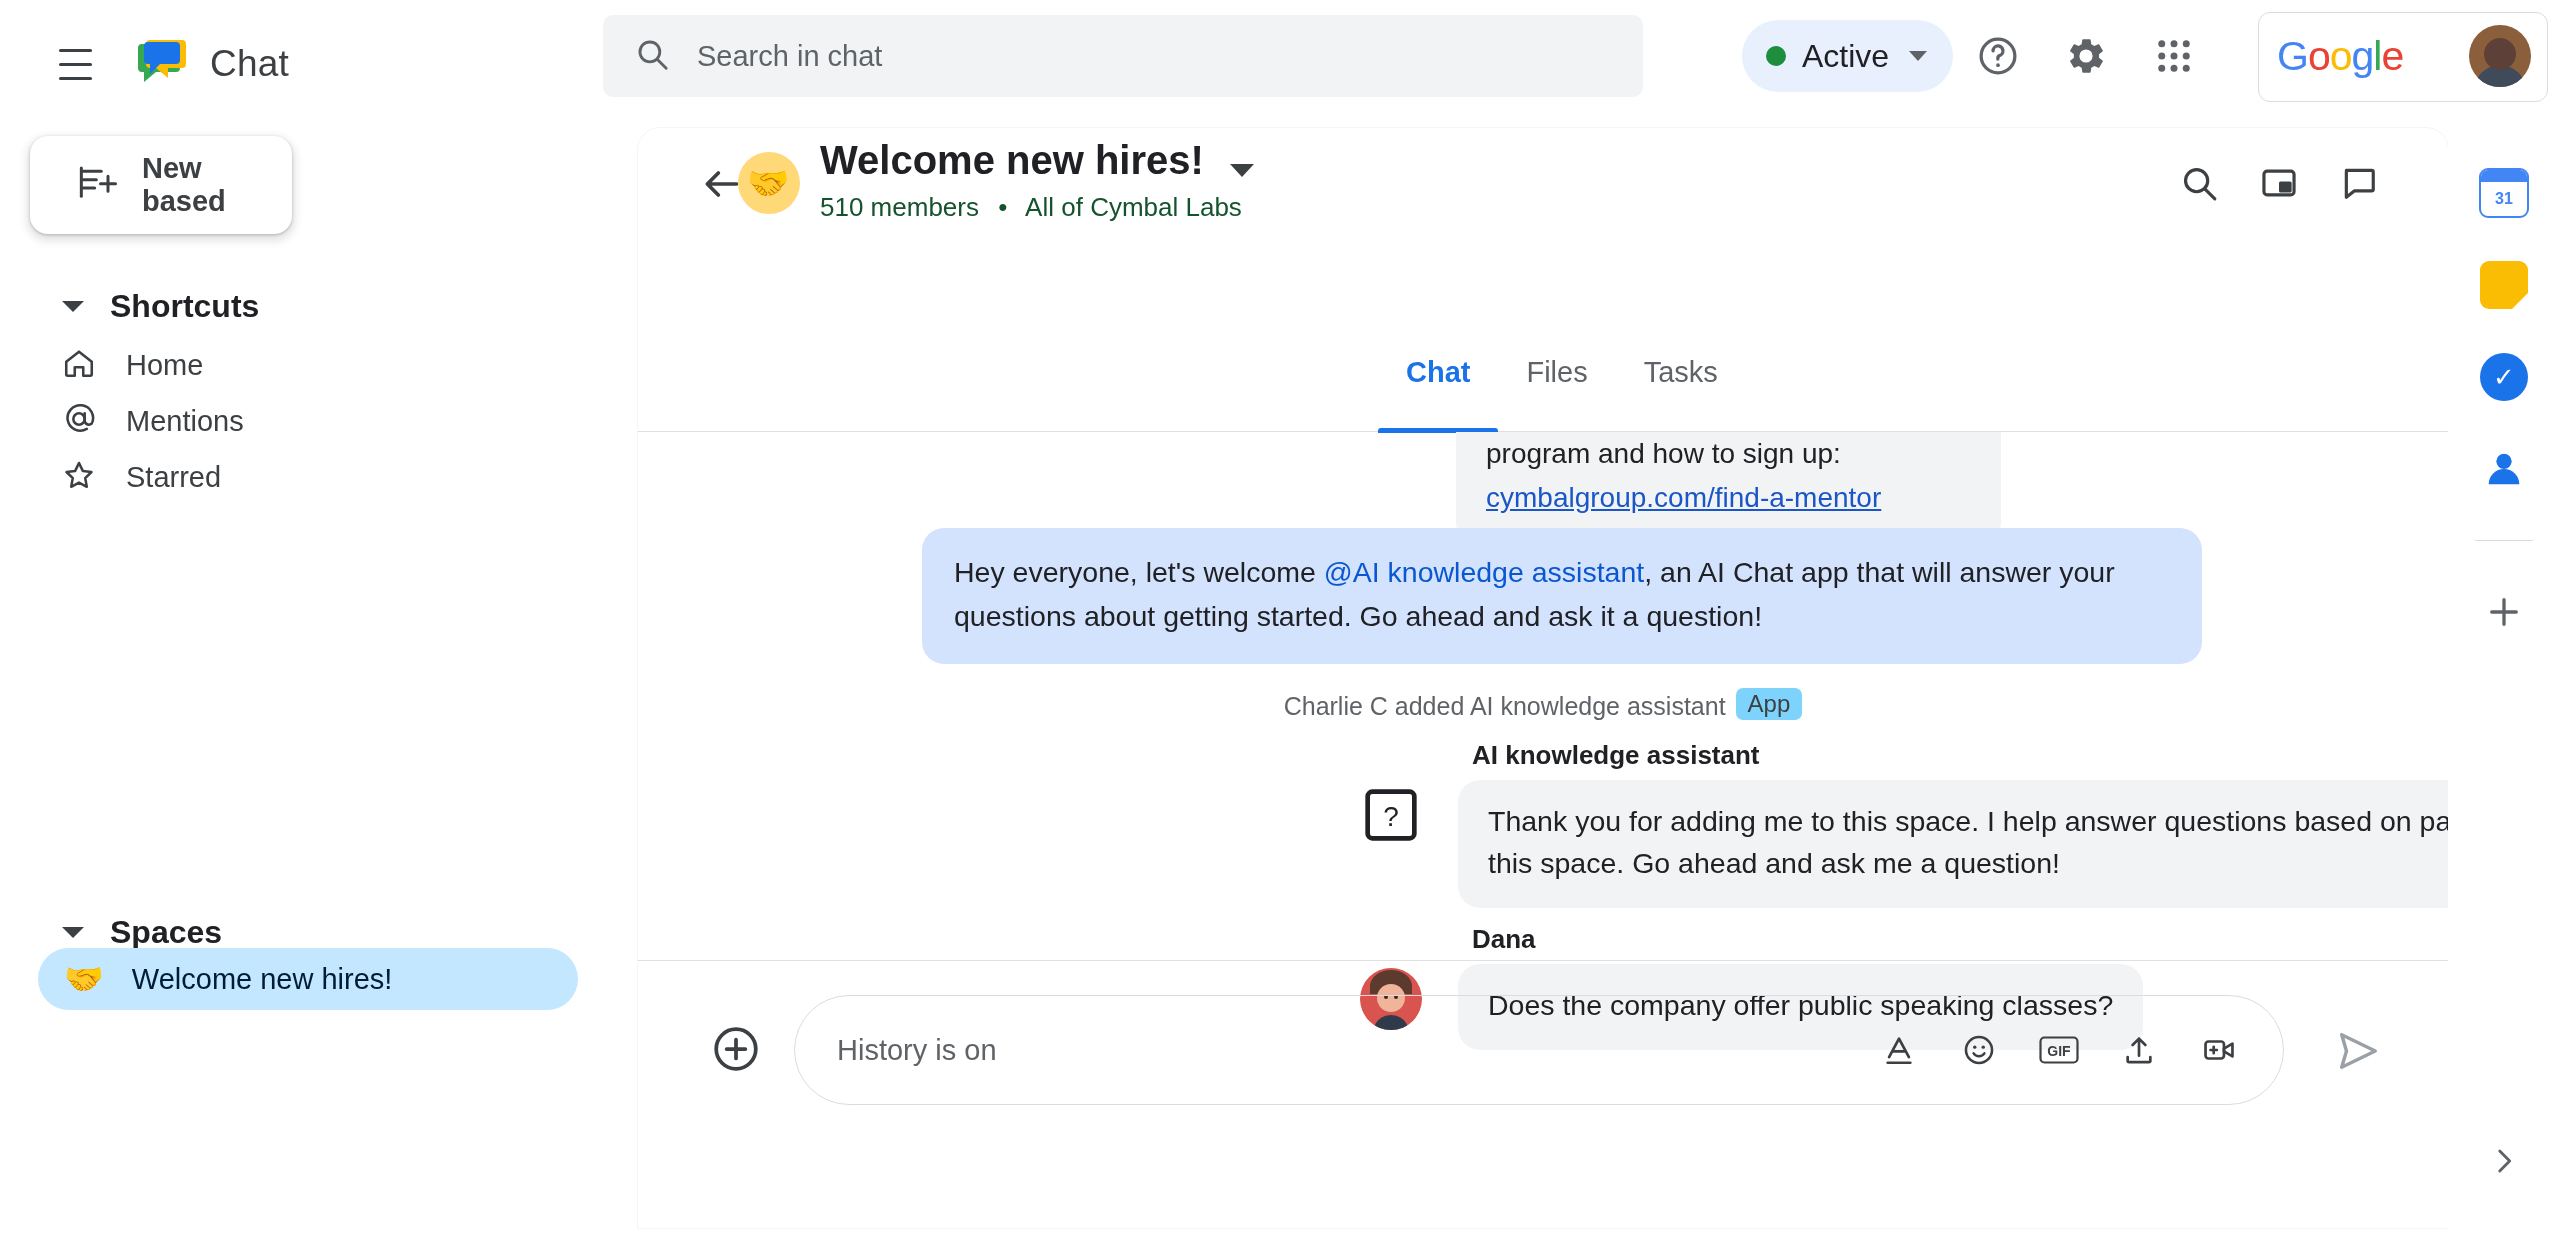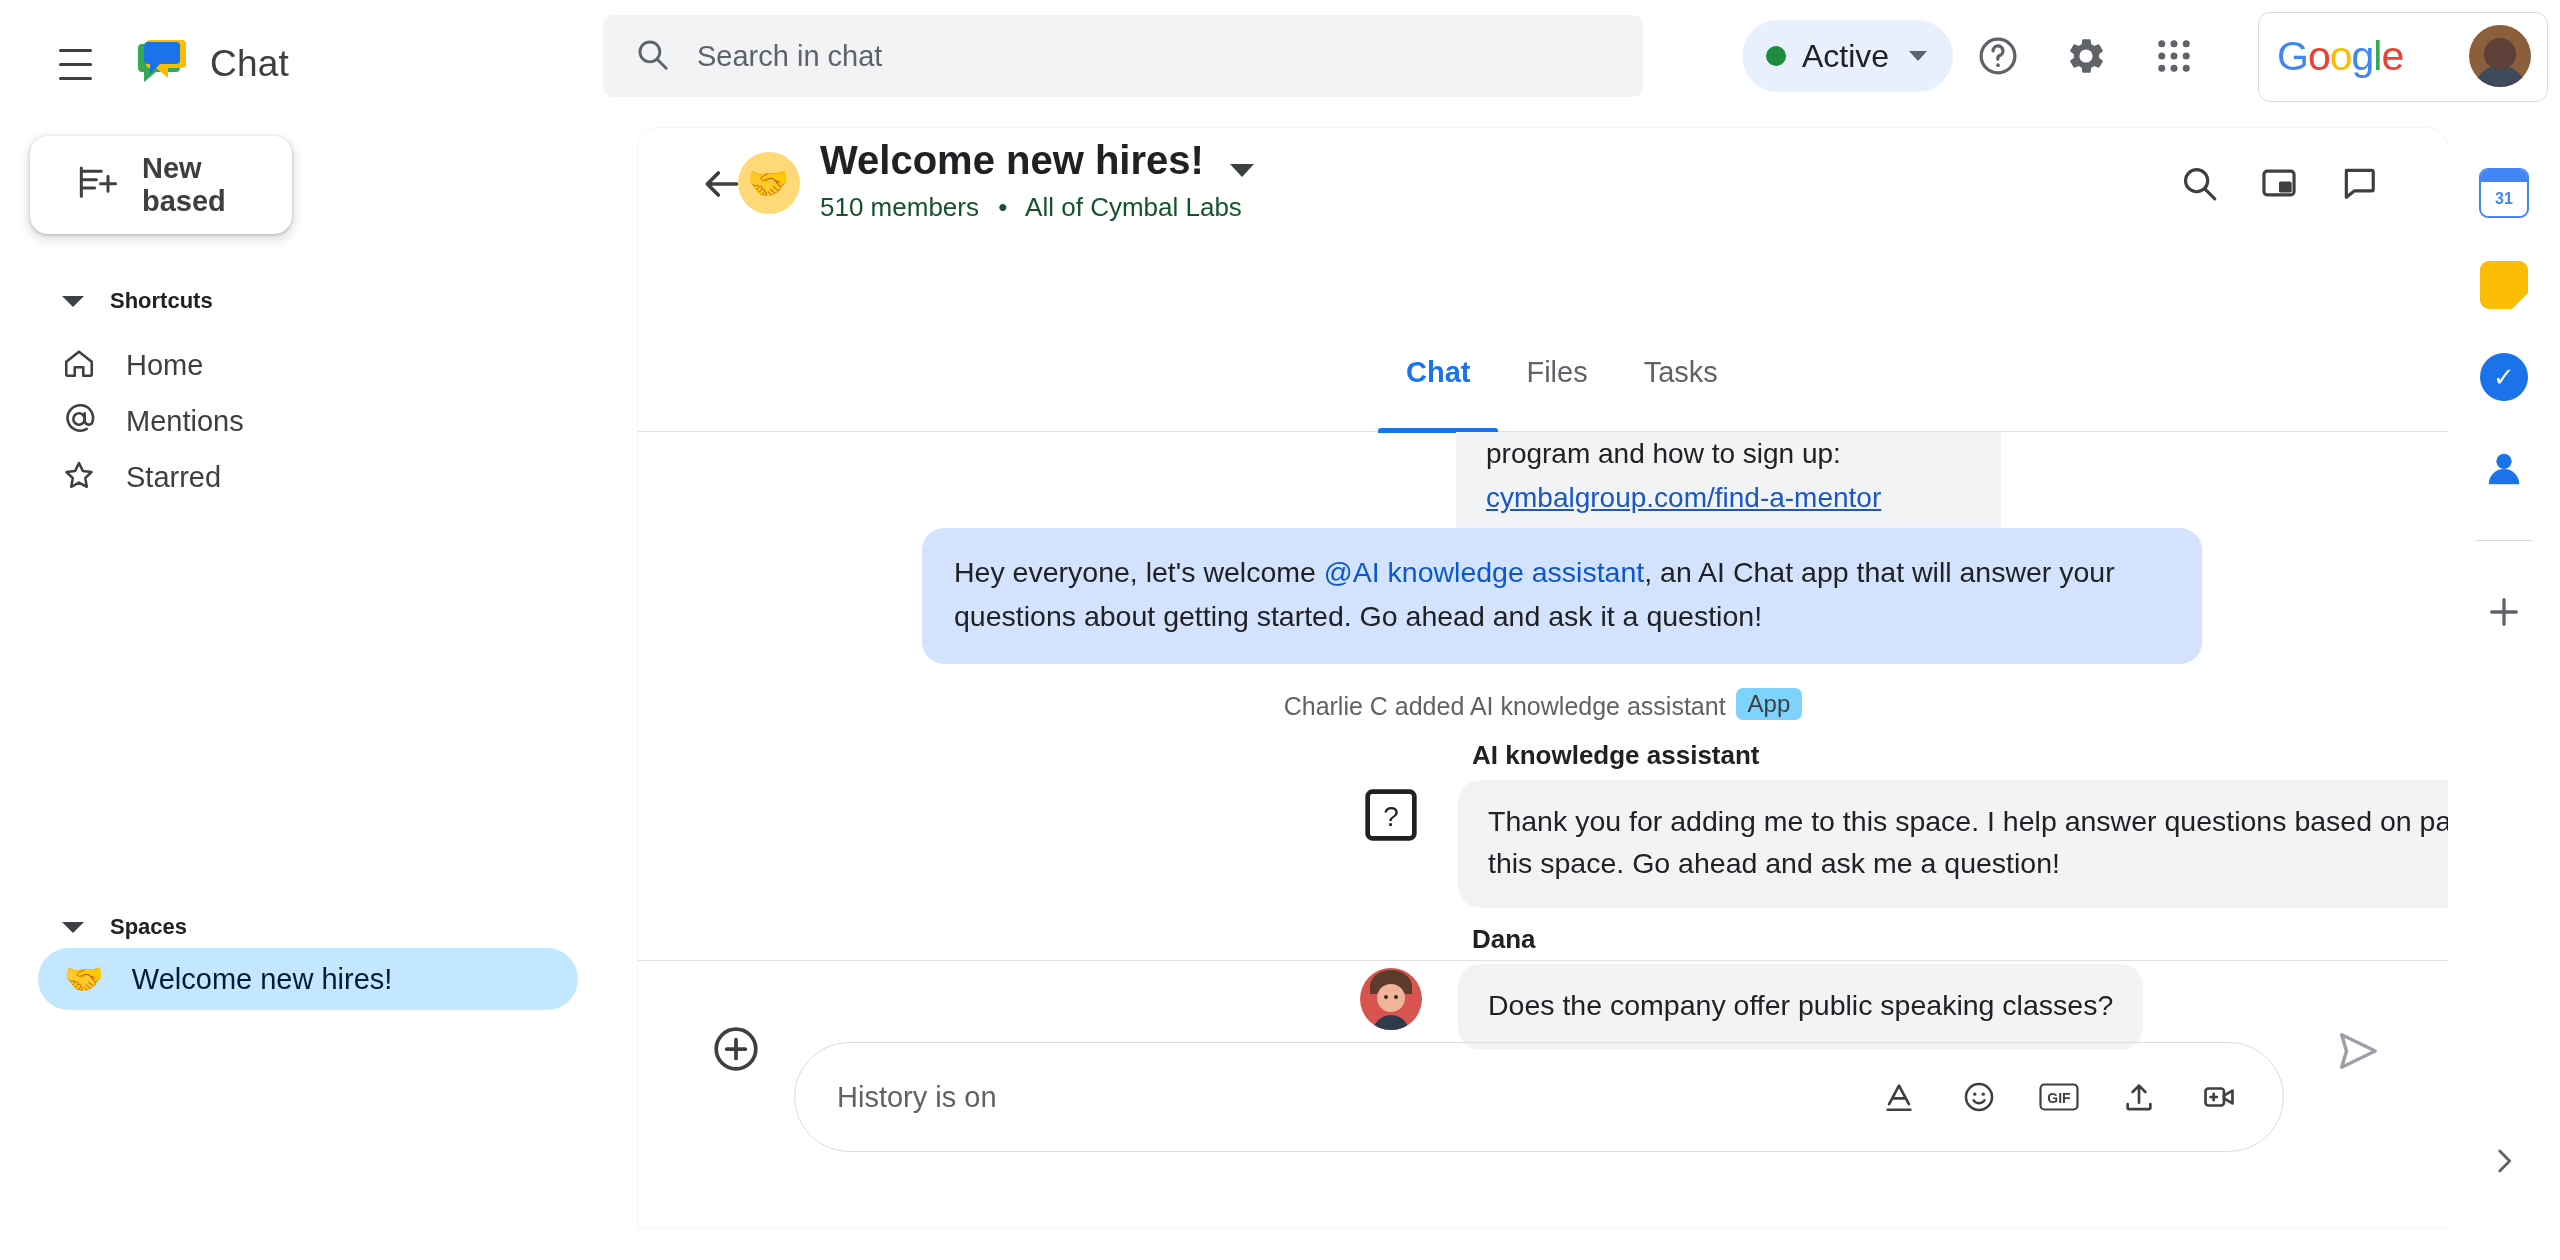--- a/index.html
+++ b/index.html
@@ -165,21 +165,21 @@
     left: 62px;
     display: flex; align-items: center; gap: 26px;
     cursor: pointer;
   }
   .sb-caret {
     width: 0; height: 0;
     border-left: 11px solid transparent;
     border-right: 11px solid transparent;
     border-top: 11px solid #3c4043;
   }
-  .sb-section-label { font-size: 22px; color: #202124; font-weight: bold; }
+  .sb-section-label { font-size: 32px; color: #202124; font-weight: bold; }
 
   .sb-item {
     position: absolute;
     left: 62px;
     display: flex; align-items: center; gap: 30px;
     cursor: pointer;
   }
   .sb-item-label { font-size: 29px; color: #3c4043; }
 
   .space-row {
@@ -348,21 +348,20 @@
     display: flex; align-items: center; justify-content: center;
     cursor: pointer;
   }
   .input-box {
     position: absolute; left: 794px; top: 34px;
     width: 1500px; height: 110px;
     border: 1px solid #dadce0;
     border-radius: 55px;
     display: flex; align-items: center;
     padding: 0 40px;
-    margin-top: 47px;
   }
   .composer-input {
     border: none; outline: none; background: transparent;
     font-size: 29px; color: #5f6368;
     font-family: "Liberation Sans", sans-serif;
     flex: 1;
   }
   .composer-input::placeholder { color: #5f6368; }
   .comp-tools { display: flex; align-items: center; gap: 32px; }
   .comp-tool {

